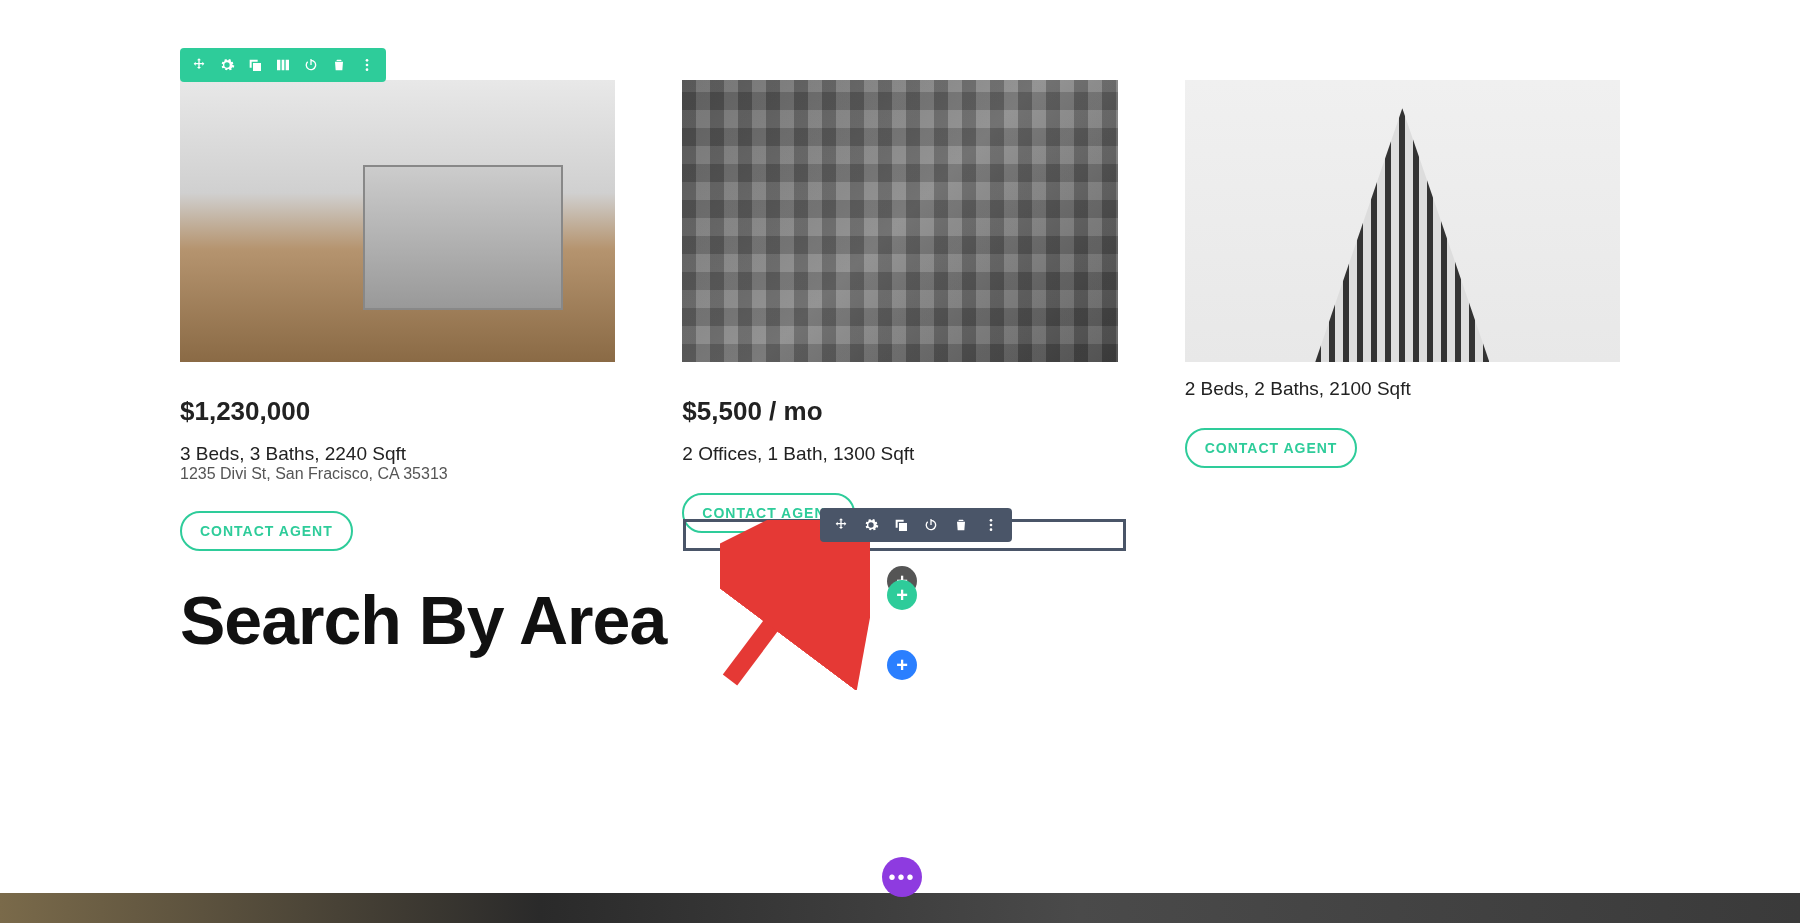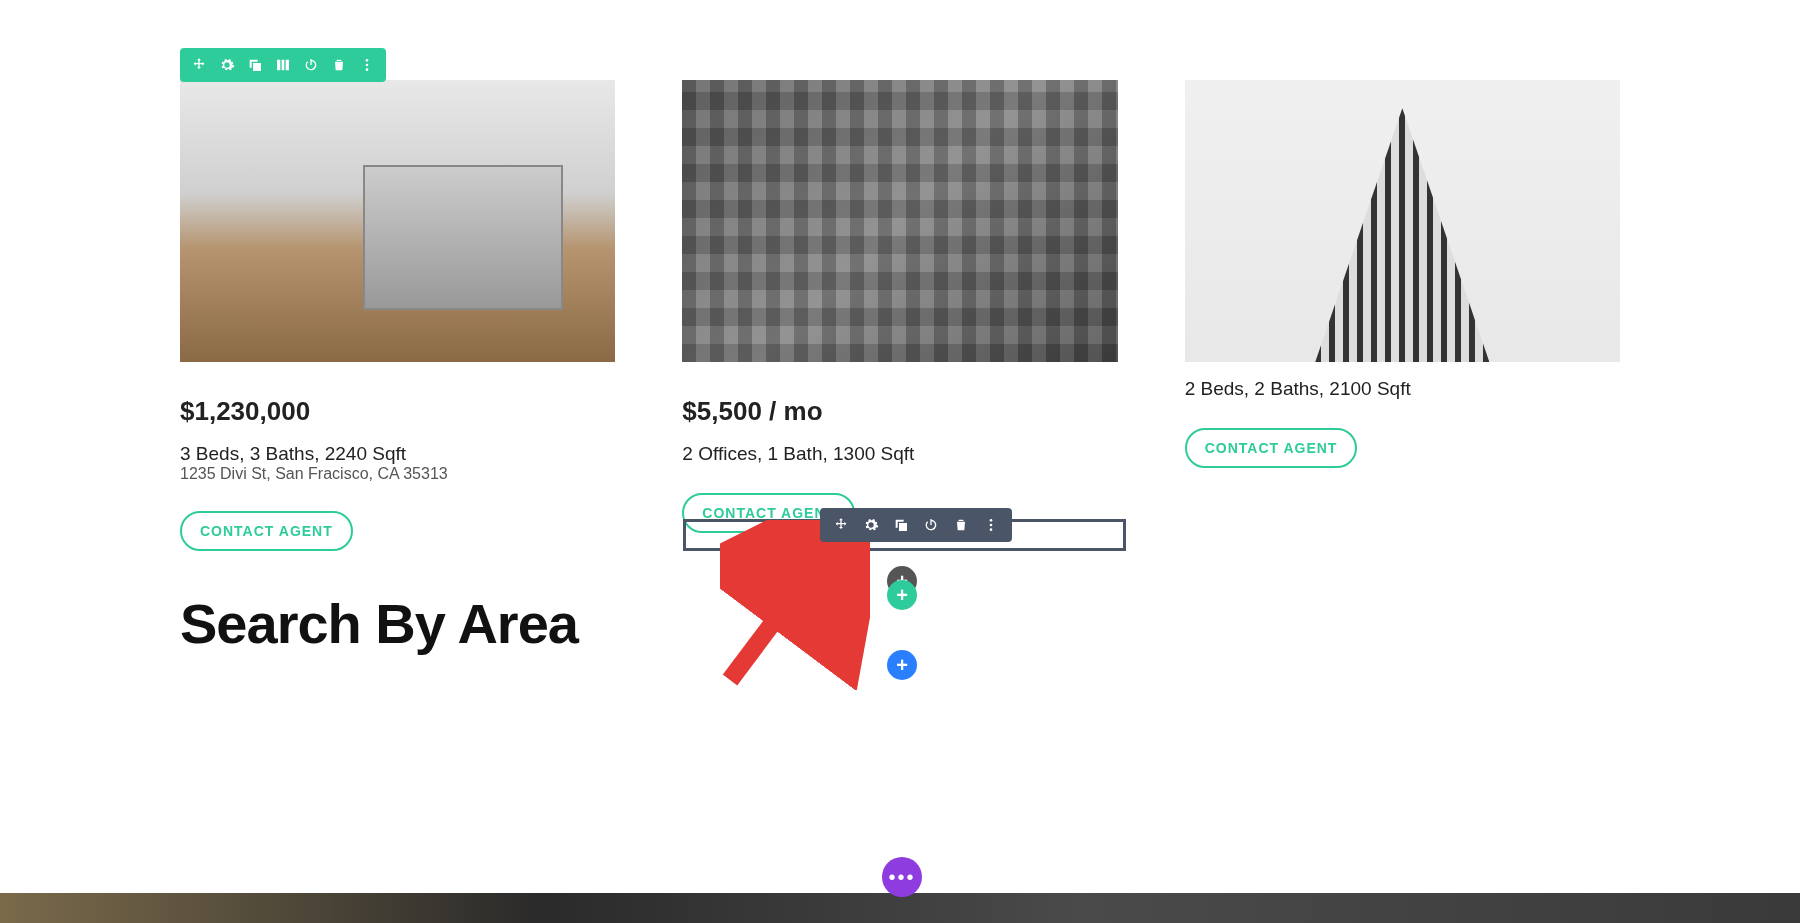--- a/index.html
+++ b/index.html
@@ -24,21 +24,21 @@
     .module-selected { position: absolute; border: 3px solid #4a5568; pointer-events: none; }
     .toolbar-dark { position: absolute; display: flex; background: #4a5568; border-radius: 4px; padding: 6px 10px; gap: 8px; z-index: 20; }
     .arrow { position: absolute; z-index: 15; }
     .add-circle { position: absolute; width: 30px; height: 30px; border-radius: 50%; display: flex; align-items: center; justify-content: center; color: #fff; font-size: 20px; font-weight: 700; cursor: pointer; z-index: 12; }
     .add-gray { background: #555; }
     .add-teal { background: #2ecc9a; }
     .add-blue { background: #2a7fff; }
     .add-purple { position: absolute; width: 40px; height: 40px; border-radius: 50%; background: #8e3be0; display: flex; align-items: center; justify-content: center; cursor: pointer; z-index: 30; }
     .add-purple span { color:#fff; font-size:20px; letter-spacing:2px; line-height:0;}
     .section-label { color: #2a7fff; font-size: 15px; font-weight: 700; letter-spacing: 1px; margin-top: 80px; }
-    .section-heading { font-size: 56px; font-weight: 600; color: #111; margin-top: 40px; letter-spacing: -1px; }
+    .section-heading { font-size: 68px; font-weight: 600; color: #111; margin-top: 30px; letter-spacing: -1px; }
     .footer-strip { position: absolute; bottom: 0; left: 0; right: 0; height: 30px; background: linear-gradient(90deg,#7a6a4a,#2a2a2a 30%,#4a4a4a 60%,#3a3a3a); }
   </style>
 </head>
 <body>
 
 <div class="page">
 
   <div class="toolbar-top">
     <span class="tb-btn">
         <svg viewBox="0 0 24 24">

